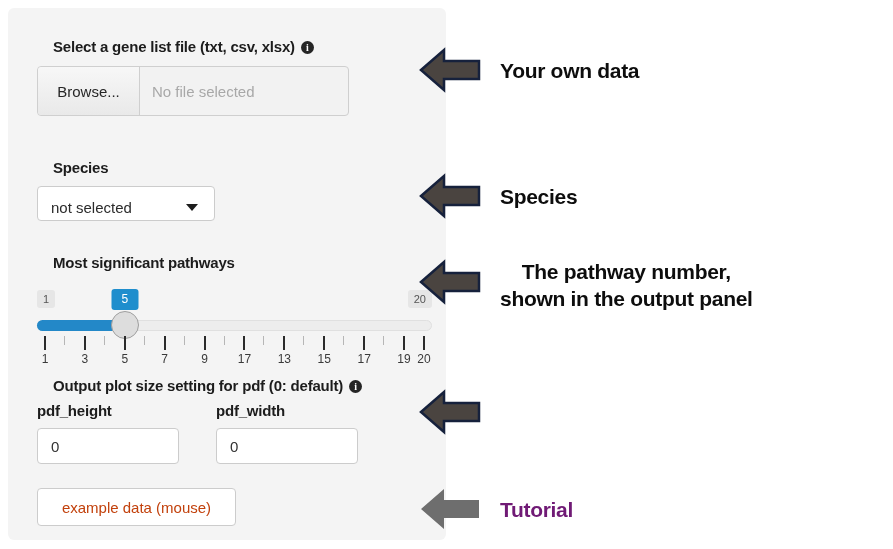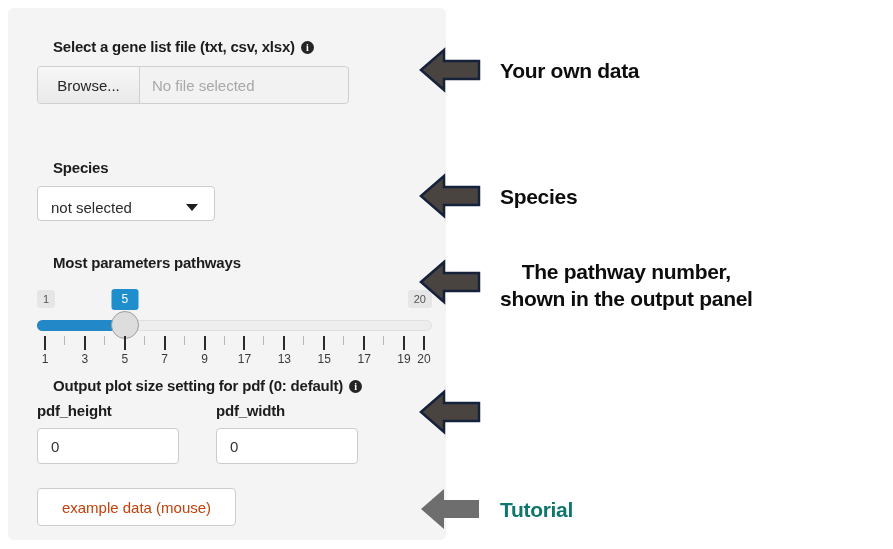--- a/index.html
+++ b/index.html
@@ -60,21 +60,21 @@
   
   #file-input-row {
     position: absolute;
     left: 29px;
     top: 30px;
   }
   #file-input-group {
     margin-top: 11px;
     display: flex;
     width: 312px;
-    height: 38px;
+    height: 50px;
     border: 1px solid #cfcfcf;
     border-radius: 4px;
     background: #f2f2f2;
     box-sizing: border-box;
     overflow: hidden;
   }
   #browse-button {
     width: 102px;
     background: linear-gradient(#f7f7f7, #e9e9e9);
     border-right: 1px solid #cfcfcf;
@@ -298,21 +298,21 @@
   }
   .arrow-svg { display: block; flex: none; }
   .annotation-text {
     font-size: 21px;
     font-weight: bold;
     color: #0d0d0d;
     letter-spacing: -0.3px;
     white-space: pre;
     line-height: 27px;
   }
-  .annotation.muted .annotation-text { color: #0f766e; }
+  .annotation.muted .annotation-text { color: #701a75; }
 
   #ann-data    { left: 418px; top: 46px; }
   #ann-species { left: 418px; top: 172px; }
   #ann-pathway { left: 418px; top: 258px; }
   #ann-pdf     { left: 418px; top: 388px; }
   #ann-tutorial{ left: 418px; top: 485px; }
 </style>
 </head>
 <body>
 
@@ -331,21 +331,21 @@
 
   <div id="species-row">
     <div class="field-label">Species</div>
     <div id="species-select">
       <span id="species-value">not selected</span>
       <span class="caret-down"></span>
     </div>
   </div>
 
   <div id="slider-row">
-    <div class="field-label">Most parameters pathways</div>
+    <div class="field-label">Most significant pathways</div>
     <div id="slider-widget">
       <span class="edge-pill" id="slider-min-pill">1</span>
       <span class="edge-pill" id="slider-max-pill">20</span>
       <div id="slider-track"></div>
       <div id="slider-fill" style="width: 87.7895px; background: rgb(35, 136, 200);"></div>
       <div id="slider-bubble" style="left: 87.7895px; background: rgb(31, 142, 205);">5</div>
       <div id="slider-handle" style="left: 87.7895px;"></div>
       <div id="slider-ticks">
           <div class="tick minor" style="left: 27.9474px;"></div>
           <div class="tick minor" style="left: 67.8421px;"></div>

